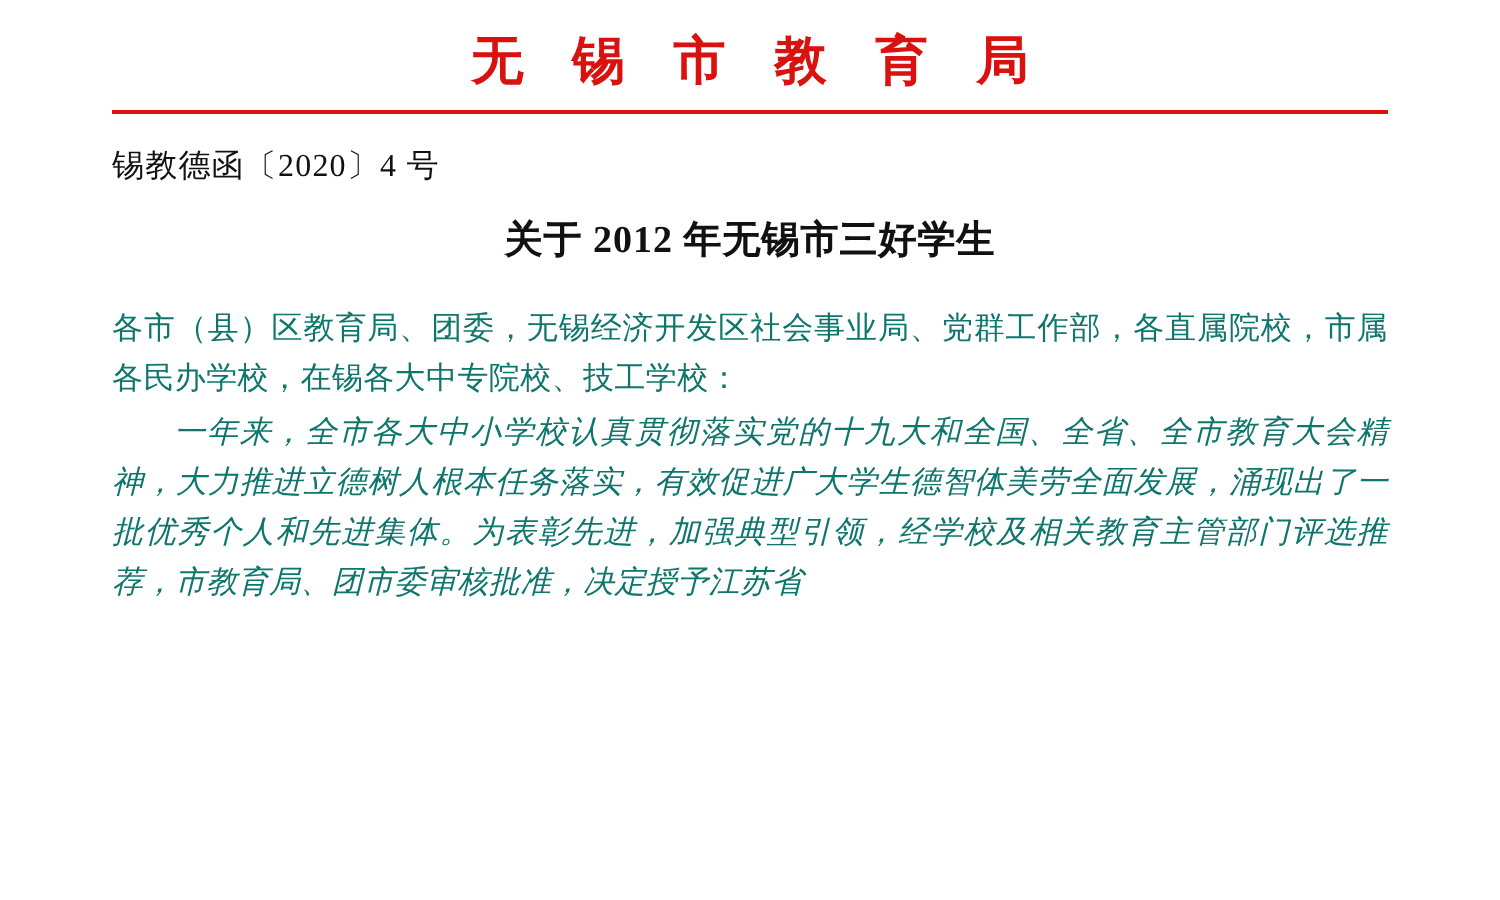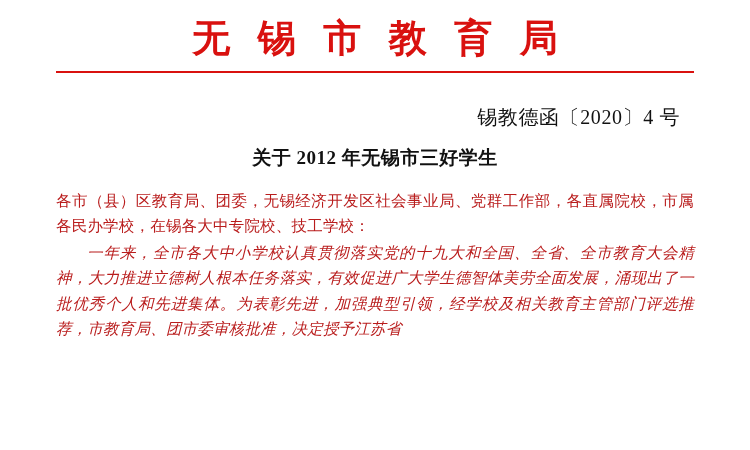--- a/index.html
+++ b/index.html
@@ -21,56 +21,56 @@
     box-sizing: border-box;
     padding: 0 56px;
   }
   .letterhead {
     padding-top: 14px;
     text-align: center;
   }
   .letterhead-line {
     color: #d9110f;
     font-weight: bold;
-    font-size: 38px;
+    font-size: 26px;
     line-height: 1.28;
     letter-spacing: 9px;
     text-indent: 9px;
     white-space: nowrap;
     font-family: "Liberation Serif", "DejaVu Serif", serif;
   }
   .rule {
     margin-top: 8px;
     height: 2px;
     background: #d9110f;
     width: 100%;
   }
   .doc-number {
-    margin-top: 31px;
-    text-align: right;
-    font-size: 20px;
+    margin-top: 16px;
+    text-align: left;
+    font-size: 16px;
     color: #111111;
     letter-spacing: 0.6px;
     padding-right: 14px;
   }
   .title-block {
     margin-top: 12px;
     text-align: center;
     color: #111111;
   }
   .title-line {
     font-size: 19px;
     font-weight: bold;
     line-height: 1.55;
     letter-spacing: 0.5px;
     white-space: nowrap;
   }
   .body-block {
     margin-top: 16px;
-    color: #b91c1c;
+    color: #0f766e;
   }
   .para {
     font-size: 15.5px;
     line-height: 1.62;
     text-align: justify;
     text-justify: inter-ideograph;
     letter-spacing: 0.2px;
     margin: 0;
   }
   .para + .para {

